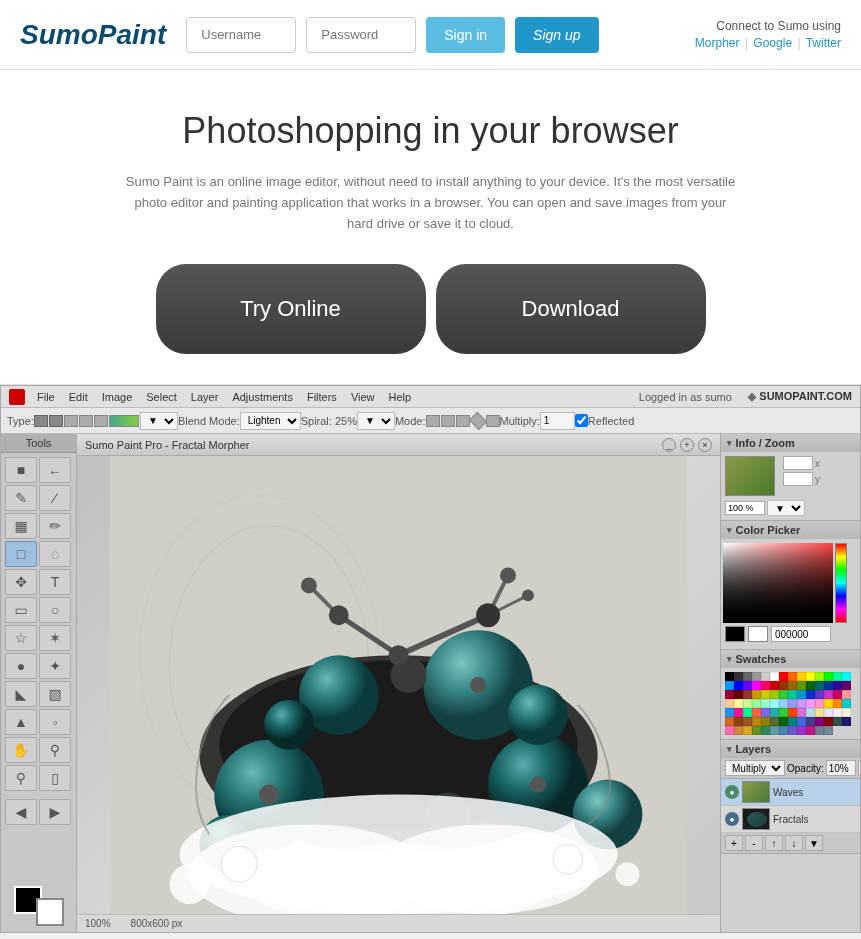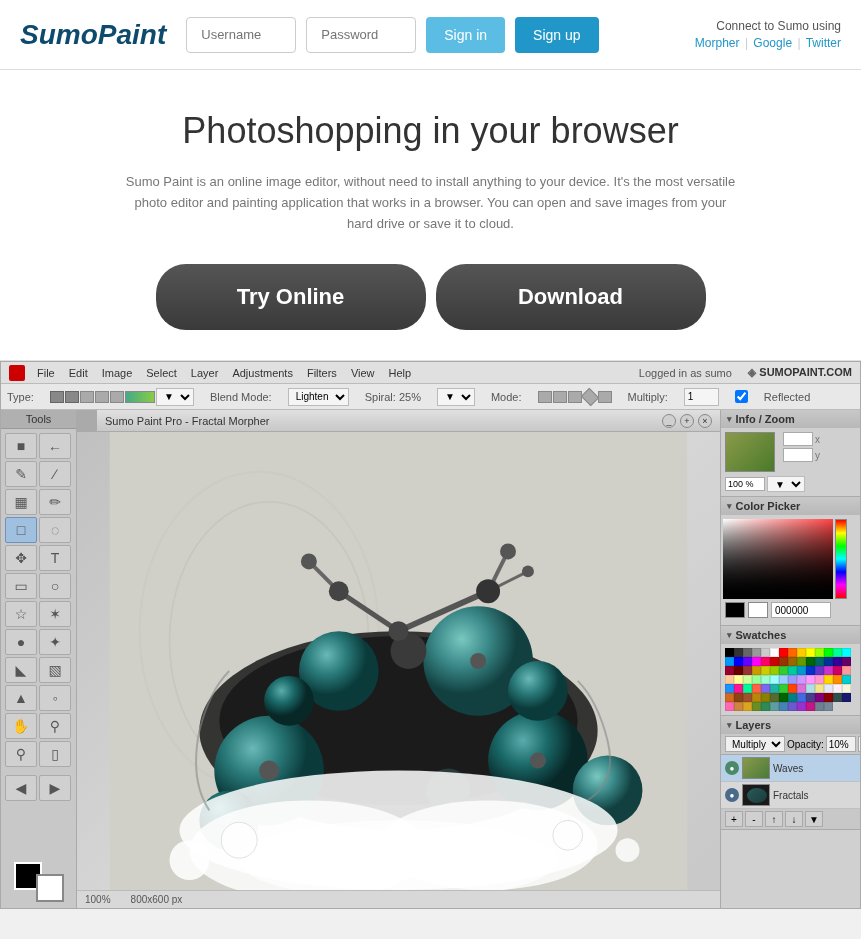--- a/index.html
+++ b/index.html
@@ -46,20 +46,21 @@
     }
     .btn-signup {
       background: #2196c8;
       color: white;
       border: none;
       border-radius: 4px;
       padding: 8px 18px;
       font-size: 14px;
       cursor: pointer;
       height: 36px;
+      font-style: italic;
     }
     .forgot-area {
       display: flex;
       flex-direction: column;
       font-size: 12px;
     }
     .forgot-link {
       color: #2196c8;
       text-decoration: none;
       font-size: 13px;
@@ -113,25 +114,25 @@
       display: flex;
       justify-content: center;
       gap: 10px;
       margin-top: 20px;
     }
     .btn-cta {
       background: linear-gradient(to bottom, #555, #3a3a3a);
       color: white;
       border: none;
       border-radius: 30px;
-      padding: 20px 60px;
+      padding: 32px 60px;
       font-size: 22px;
       cursor: pointer;
       width: 270px;
-      font-weight: 700;
+      font-weight: 400;
     }
 
     
     .app-screenshot {
       background: #e8e8e8;
       padding: 0;
       position: relative;
     }
     .app-window {
       background: #d4d4d4;
@@ -167,21 +168,21 @@
       font-weight: bold;
     }
 
     
     .app-toolbar {
       background: #e8e8e8;
       border-bottom: 1px solid #bbb;
       display: flex;
       align-items: center;
       padding: 2px 6px;
-      gap: 16px;
+      gap: 0;
       height: 26px;
       font-size: 11px;
       color: #333;
     }
     .toolbar-label { color: #555; font-size: 11px; }
     .toolbar-select {
       background: #f5f5f5;
       border: 1px solid #bbb;
       font-size: 10px;
       padding: 1px 3px;
@@ -271,21 +272,20 @@
     .canvas-titlebar {
       background: linear-gradient(to bottom, #e0e0e0, #c8c8c8);
       display: flex;
       align-items: center;
       justify-content: space-between;
       padding: 2px 8px;
       font-size: 11px;
       color: #333;
       border-bottom: 1px solid #aaa;
       height: 22px;
-      margin-left: 20px;
     }
     .canvas-controls {
       display: flex;
       gap: 4px;
     }
     .canvas-ctrl-btn {
       width: 14px;
       height: 14px;
       background: #d0d0d0;
       border: 1px solid #888;

